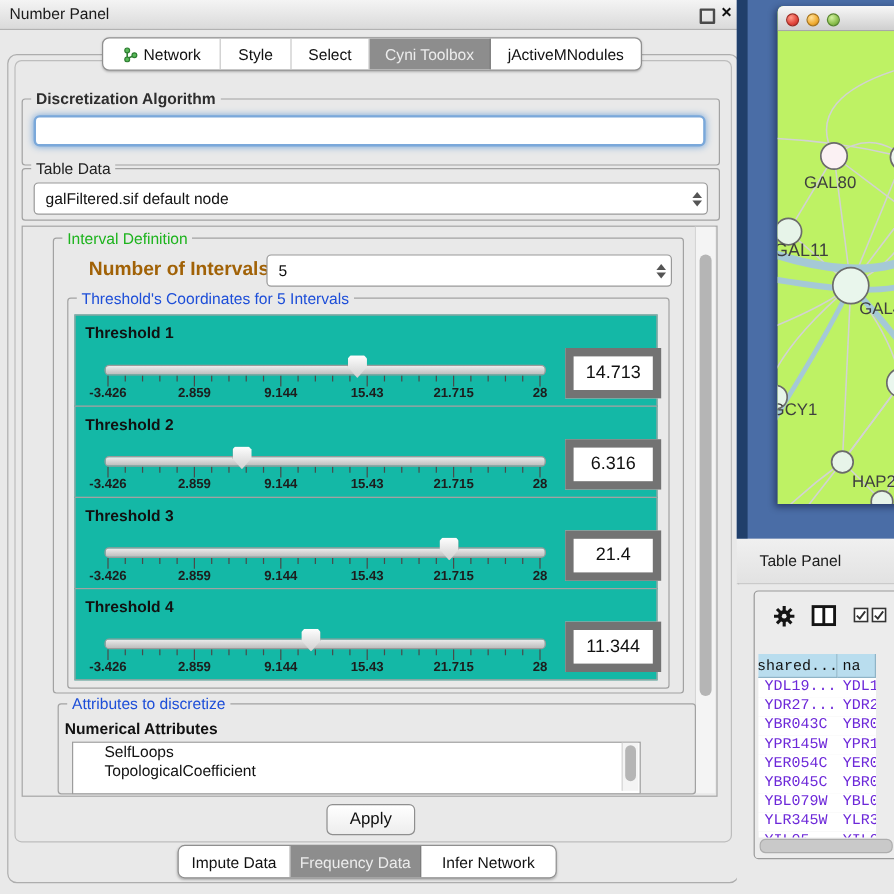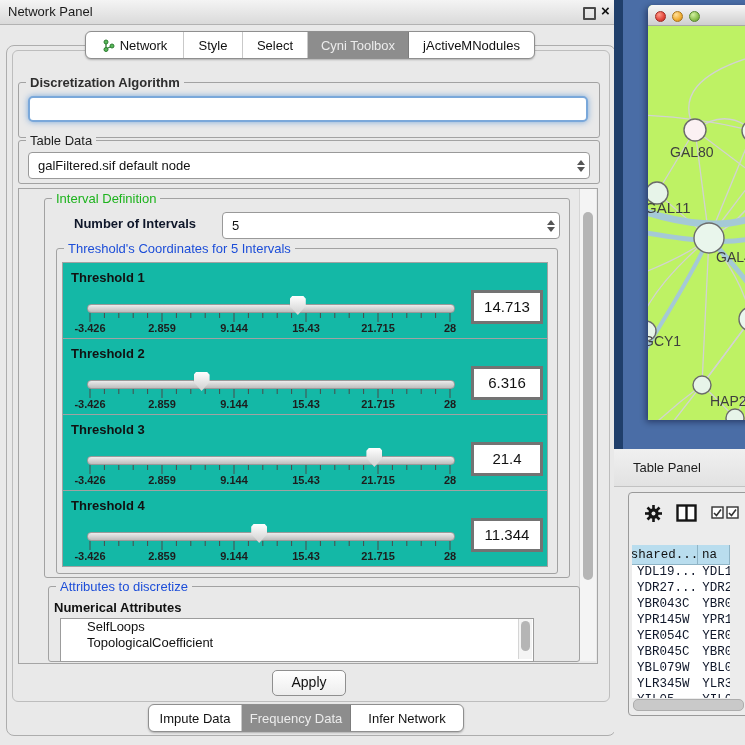--- a/index.html
+++ b/index.html
@@ -43,21 +43,21 @@
   .vtrack{background:#f4f4f4;border-left:1px solid #d5d5d5;}
   .thumb{background:#b5b5b5;border-radius:5px;}
   
   .thr-panel{position:relative;width:486px;height:77px;border:1px solid #a2a2a2;background:#14b8a6;box-sizing:border-box;}
   .thr-panel + .thr-panel{margin-top:-1px;}
   .thr-label{position:absolute;left:8px;top:7px;font-size:13px;font-weight:bold;color:#111;}
   .track{position:absolute;left:24px;top:41px;width:366px;height:7px;border:1px solid #9a9a9a;border-radius:4px;background:linear-gradient(#ececec,#bdbdbd);}
   .sthumb{position:absolute;top:33px;width:16px;height:19px;background:linear-gradient(#fefefe,#cfcfcf);clip-path:polygon(15% 0,85% 0,100% 14%,100% 52%,50% 100%,0 52%,0 14%);filter:drop-shadow(0 0 1px #777);}
   .ticks{position:absolute;left:24px;top:50px;}
   .ticklbl{position:absolute;top:59px;font-size:11px;font-weight:bold;color:#1d1d1d;transform:translateX(-50%);white-space:nowrap;}
-  .vbox{position:absolute;left:408px;top:27px;width:66px;height:28px;background:#fff;border:3px solid #737373;font-size:15px;color:#111;text-align:center;line-height:28px;}
+  .vbox{position:absolute;left:408px;top:27px;width:66px;height:28px;background:#fff;border:7px solid #737373;font-size:15px;color:#111;text-align:center;line-height:28px;}
   
   .alist{left:60px;top:618px;width:472px;height:42px;background:#fff;border:1px solid #9c9c9c;overflow:hidden;}
   .alist .li{height:16px;line-height:16px;padding-left:26px;font-size:13px;color:#111;}
   
   .applybtn{left:272px;top:670px;width:72px;height:24px;background:linear-gradient(#ffffff,#ededed);border:1px solid #8f8f8f;border-radius:5px;font-size:14px;color:#111;text-align:center;line-height:22px;}
   
   .desktop{left:614px;top:0;width:131px;height:449px;background:#4a6da6;}
   .darkstrip{left:614px;top:0;width:9px;height:449px;background:#203f6b;}
   .netwin{left:648px;top:5px;width:113px;height:415px;background:#bef264;border-radius:5px 0 0 0;box-shadow:-2px 2px 6px rgba(0,0,30,0.45);}
   .nettitle{left:0;top:0;width:113px;height:20px;background:linear-gradient(#f7f7f7,#cfcfcf);border-bottom:1px solid #a8a8a8;border-radius:5px 0 0 0;}
@@ -65,32 +65,32 @@
   .light.red{left:7px;background:radial-gradient(circle at 35% 30%,#ff9a8a,#e2463c 60%,#b02c24);border:1px solid #9e2b24;}
   .light.yel{left:24px;background:radial-gradient(circle at 35% 30%,#ffe09a,#f0ad33 60%,#c07d16);border:1px solid #a8751c;}
   .light.grn{left:41px;background:radial-gradient(circle at 35% 30%,#d2f0a0,#8cc04e 60%,#5f9334);border:1px solid #57862f;}
   
   .tp-bar{left:614px;top:449px;width:131px;height:37px;background:linear-gradient(#f0f0f0,#e2e2e2);border-bottom:1px solid #c2c2c2;}
   .tp-title{left:633px;top:460px;font-size:13px;color:#1c1c1c;}
   .tp-bg{left:614px;top:487px;width:131px;height:258px;background:#e9e9e9;}
   .tframe{left:628px;top:492px;width:117px;height:222px;background:#ececec;border:1px solid #9a9a9a;border-radius:4px 0 0 4px;}
   .theader{display:flex;height:20px;font-size:12.5px;color:#111;}
   .thcell{background:#b9ddee;border-right:1px solid #8fb4c6;border-bottom:1px solid #8fb4c6;display:flex;align-items:center;}
-  .trow{display:flex;height:16px;font-size:12.5px;color:#0f172a;background:#fff;}
+  .trow{display:flex;height:16px;font-size:12.5px;color:#6d28d9;background:#fff;}
   .tc1{width:76px;padding-left:5px;box-sizing:border-box;overflow:hidden;white-space:nowrap;}
   .tc2{width:36px;padding-left:4px;box-sizing:border-box;overflow:hidden;white-space:nowrap;}
   .hscroll{left:633px;top:699px;width:109px;height:10px;background:#c9c9c9;border:1px solid #adadad;border-radius:5px;}
 </style>
 </head>
 <body>
 
 <div class="screen">
 
   <div class="abs cp-titlebar">
-    <div class="abs cp-title">Network Panel</div>
+    <div class="abs cp-title">Number Panel</div>
     <div class="abs float-icon"></div>
     <div class="abs close-icon">×</div>
   </div>
 
   <div class="abs cp-outer"></div>
   <div class="abs cp-inner"></div>
 
   <div class="abs tabstrip toptabs">
     <div class="tab" style="width:97px">
       <svg width="13" height="13" viewBox="0 0 13 13">
@@ -134,21 +134,21 @@
   </div>
 
   <div class="abs scrollarea"></div>
   <div class="abs vtrack" style="left:579px;top:189px;width:16px;height:472px;">
     <div class="thumb" style="position:absolute;left:3px;top:23px;width:10px;height:368px;"></div>
   </div>
 
   <div class="abs group" style="left:44px;top:198px;width:524px;height:378px;">
     <span class="gtitle t-green">Interval Definition</span>
   </div>
-  <div class="abs" style="left:74px;top:216px;font-size:13px;font-weight:bold;color:#0f172a;">Number of Intervals</div>
+  <div class="abs" style="left:74px;top:216px;font-size:16px;font-weight:bold;color:#a16207;">Number of Intervals</div>
   <div class="abs combo" style="left:222px;top:212px;width:336px;height:25px;">
     <span class="val">5</span>
     <span class="stepper">
         <span class="tri-up"></span>
         <span class="tri-dn"></span>
       </span>
   </div>
 
   <div class="abs group" style="left:56px;top:248px;width:500px;height:324px;">
     <span class="gtitle t-blue">Threshold's Coordinates for 5 Intervals</span>

